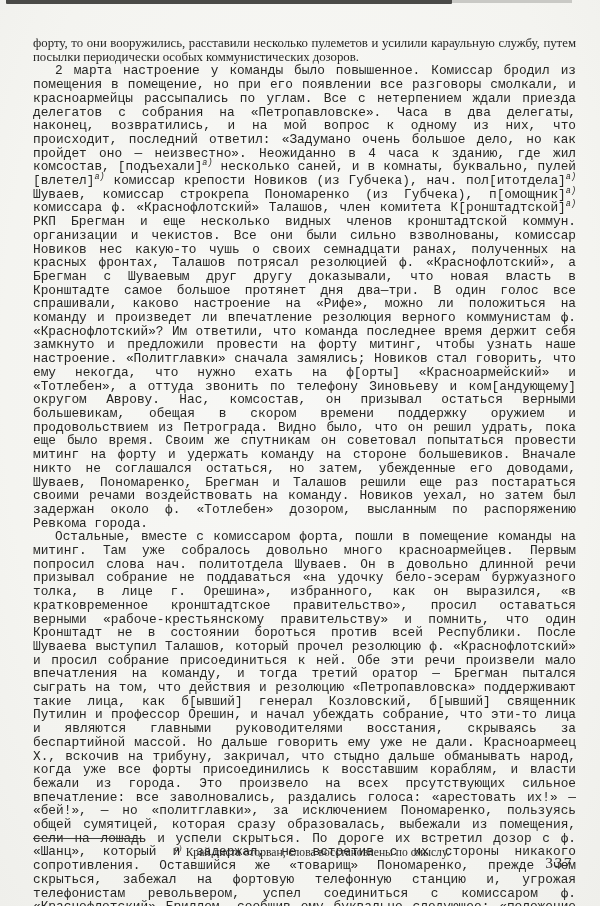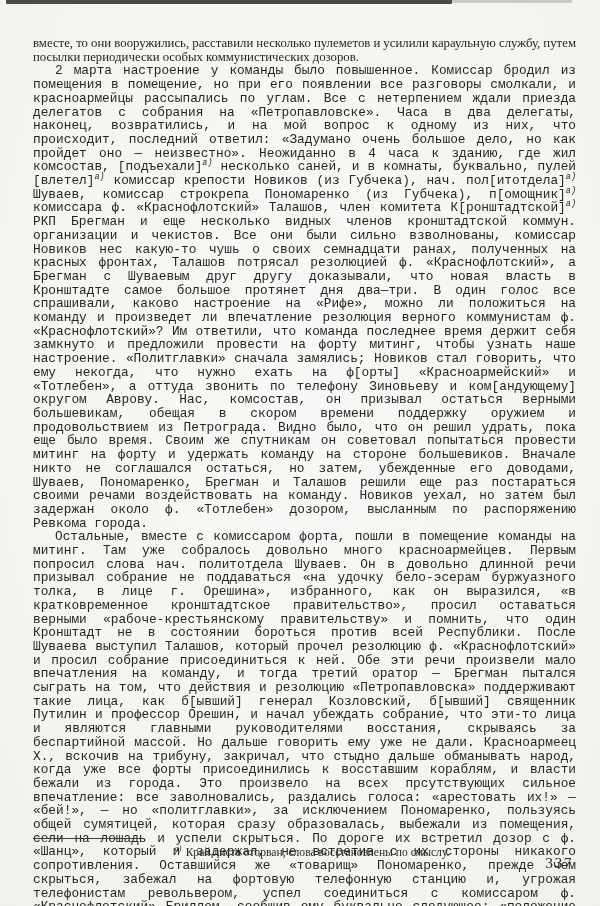--- a/index.html
+++ b/index.html
@@ -97,21 +97,21 @@
   }
 </style>
 </head>
 <body>
 
 <div class="page">
   <div class="scan-edge"></div>
   <div class="scan-edge-light"></div>
 
   <div class="text-block">
-      <p class="para">вместе, то они вооружились, расставили несколько пулеметов и усилили караульную службу, путем посылки периодически особых коммунистических дозоров.</p>
+      <p class="para">форту, то они вооружились, расставили несколько пулеметов и усилили караульную службу, путем посылки периодически особых коммунистических дозоров.</p>
       <p class="para indent">2 марта настроение у команды было повышенное. Комиссар бродил из помещения в помещение, но при его появлении все разговоры смолкали, и красноармейцы рассыпались по углам. Все с нетерпением ждали приезда делегатов с собрания на «Петропавловске». Часа в два делегаты, наконец, возвратились, и на мой вопрос к одному из них, что происходит, последний ответил: «Задумано очень большое дело, но как пройдет оно — неизвестно». Неожиданно в 4 часа к зданию, где жил комсостав, [подъехали]<sup class="fn-ref">а)</sup> несколько саней, и в комнаты, буквально, пулей [влетел]<sup class="fn-ref">а)</sup> комиссар крепости Новиков (из Губчека), нач. пол[итотдела]<sup class="fn-ref">а)</sup> Шуваев, комиссар строкрепа Пономаренко (из Губчека), п[омощник]<sup class="fn-ref">а)</sup> комиссара ф. «Краснофлотский» Талашов, член комитета К[ронштадтской]<sup class="fn-ref">а)</sup> РКП Брегман и еще несколько видных членов кронштадтской коммун. организации и чекистов. Все они были сильно взволнованы, комиссар Новиков нес какую-то чушь о своих семнадцати ранах, полученных на красных фронтах, Талашов потрясал резолюцией ф. «Краснофлотский», а Брегман с Шуваевым друг другу доказывали, что новая власть в Кронштадте самое большое протянет дня два—три. В один голос все спрашивали, каково настроение на «Рифе», можно ли положиться на команду и произведет ли впечатление резолюция верного коммунистам ф. «Краснофлотский»? Им ответили, что команда последнее время держит себя замкнуто и предложили провести на форту митинг, чтобы узнать наше настроение. «Политглавки» сначала замялись; Новиков стал говорить, что ему некогда, что нужно ехать на ф[орты] «Красноармейский» и «Тотлебен», а оттуда звонить по телефону Зиновьеву и ком[андующему] округом Аврову. Нас, комсостав, он призывал остаться верными большевикам, обещая в скором времени поддержку оружием и продовольствием из Петрограда. Видно было, что он решил удрать, пока еще было время. Своим же спутникам он советовал попытаться провести митинг на форту и удержать команду на стороне большевиков. Вначале никто не соглашался остаться, но затем, убежденные его доводами, Шуваев, Пономаренко, Брегман и Талашов решили еще раз постараться своими речами воздействовать на команду. Новиков уехал, но затем был задержан около ф. «Тотлебен» дозором, высланным по распоряжению Ревкома города.</p>
       <p class="para indent">Остальные, вместе с комиссаром форта, пошли в помещение команды на митинг. Там уже собралось довольно много красноармейцев. Первым попросил слова нач. политотдела Шуваев. Он в довольно длинной речи призывал собрание не поддаваться «на удочку бело-эсерам буржуазного толка, в лице г. Орешина», избранного, как он выразился, «в кратковременное кронштадтское правительство», просил оставаться верными «рабоче-крестьянскому правительству» и помнить, что один Кронштадт не в состоянии бороться против всей Республики. После Шуваева выступил Талашов, который прочел резолюцию ф. «Краснофлотский» и просил собрание присоединиться к ней. Обе эти речи произвели мало впечатления на команду, и тогда третий оратор — Брегман пытался сыграть на том, что действия и резолюцию «Петропавловска» поддерживают такие лица, как б[ывший] генерал Козловский, б[ывший] священник Путилин и профессор Орешин, и начал убеждать собрание, что эти-то лица и являются главными руководителями восстания, скрываясь за беспартийной массой. Но дальше говорить ему уже не дали. Красноармеец Х., вскочив на трибуну, закричал, что стыдно дальше обманывать народ, когда уже все форты присоединились к восставшим кораблям, и власти бежали из города. Это произвело на всех прсутствующих сильное впечатление: все заволновались, раздались голоса: «арестовать их!» — «бей!», — но «политглавки», за исключением Пономаренко, пользуясь общей сумятицей, которая сразу образовалась, выбежали из помещения, сели на лошадь и успели скрыться. По дороге их встретил дозор с ф. «Шанц», который и задержал, не встретив с их стороны никакого сопротивления. Оставшийся же «товарищ» Пономаренко, прежде чем скрыться, забежал на фортовую телефонную станцию и, угрожая телефонистам револьвером, успел соединиться с комиссаром ф. «Краснофлотский» Бриллем, сообщив ему буквально следующее: «положение в городе и на фортах ниже среднего, сообщи Зиновьеву, чтобы нажал все кнопки!». Дальше говорить ему не дали прибежавшие с собрания</p>
     </div>
 
   <div class="footnote-rule"></div>
 
   <div class="footnote"><span class="fn-indent"></span><sup class="fn-marker">а)</sup><span>Край листа оторван, слова восстановлены по смыслу.</span></div>
 
   <div class="page-number">337</div>
 </div>

